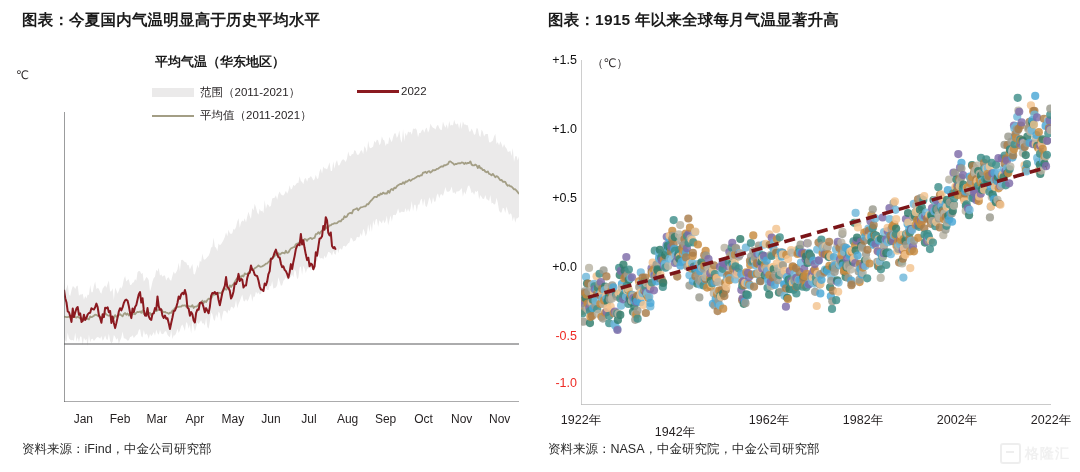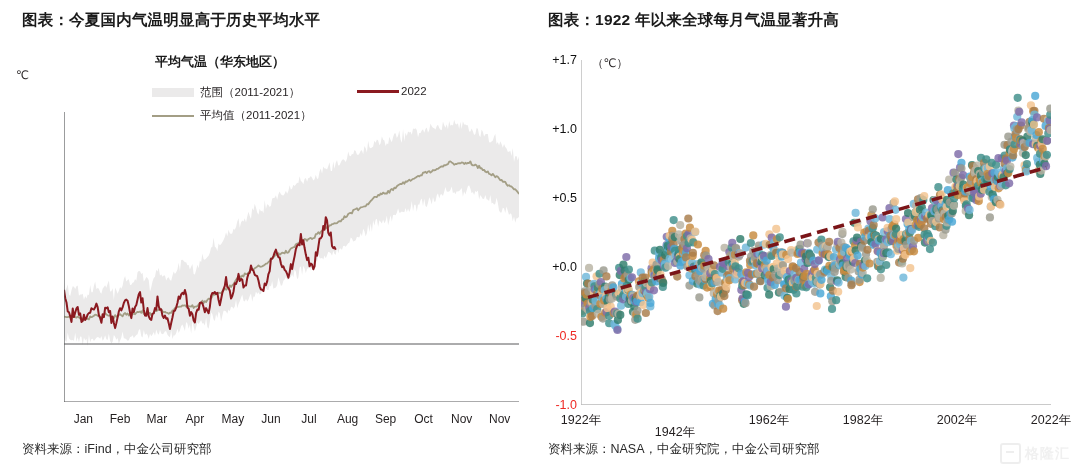--- a/index.html
+++ b/index.html
@@ -150,21 +150,21 @@
         <div class="xtick-lbl" style="left: 385.616px; top: 412px;">Sep</div>
         <div class="xtick-lbl" style="left: 423.637px; top: 412px;">Oct</div>
         <div class="xtick-lbl" style="left: 461.658px; top: 412px;">Nov</div>
         <div class="xtick-lbl" style="left: 499.678px; top: 412px;">Nov</div>
       </div>
 
     <div class="source">资料来源：iFind，中金公司研究部</div>
   </div>
 
   <div class="panel panel-right">
-    <div class="panel-title">图表：1922 年以来全球每月气温显著升高</div>
+    <div class="panel-title">图表：1915 年以来全球每月气温显著升高</div>
     <div class="source">资料来源：NASA，中金研究院，中金公司研究部</div>
   </div>
 
   <div class="yunit yunit-right">（℃）</div>
   <div class="plot-right">
     <svg id="svg-right" width="470" height="345" viewBox="0 0 470 345">
         <line x1="0" y1="0" x2="0" y2="345" stroke="#b9b9b9" stroke-width="1.4"></line>
         <line x1="0" y1="345" x2="470" y2="345" stroke="#b9b9b9" stroke-width="1.4"></line>
         <circle cx="0.44" cy="251.36" r="4.1" fill="#c78a3e" opacity="0.82"></circle>
         <circle cx="0.70" cy="243.28" r="4.1" fill="#7e6ba8" opacity="0.82"></circle>
@@ -1363,26 +1363,26 @@
         <circle cx="468.61" cy="60.67" r="4.1" fill="#7e6ba8" opacity="0.82"></circle>
         <circle cx="467.95" cy="68.18" r="4.1" fill="#a87c4a" opacity="0.82"></circle>
         <circle cx="469.24" cy="54.85" r="4.1" fill="#3f8f8a" opacity="0.82"></circle>
         <circle cx="468.70" cy="69.14" r="4.1" fill="#7e6ba8" opacity="0.82"></circle>
         <circle cx="469.28" cy="48.63" r="4.1" fill="#9a9a8e" opacity="0.82"></circle>
         <circle cx="469.59" cy="70.21" r="4.1" fill="#b8b3a4" opacity="0.82"></circle>
         <line x1="7.05" y1="237.36" x2="465.3" y2="107.64000000000001" stroke="#7a1518" stroke-width="3.6" stroke-dasharray="11 6" stroke-linecap="butt"></line>
       </svg>
   </div>
   <div id="right-ytick-holder">
-      <div class="rytick-lbl rytick-pos" style="top: 60px; left: 537px;">+1.7</div>
+      <div class="rytick-lbl rytick-pos" style="top: 60px; left: 537px;">+1.5</div>
       <div class="rytick-lbl rytick-pos" style="top: 129px; left: 537px;">+1.0</div>
       <div class="rytick-lbl rytick-pos" style="top: 198px; left: 537px;">+0.5</div>
       <div class="rytick-lbl rytick-pos" style="top: 267px; left: 537px;">+0.0</div>
       <div class="rytick-lbl rytick-neg" style="top: 336px; left: 537px;">-0.5</div>
-      <div class="rytick-lbl rytick-neg" style="top: 405px; left: 537px;">-1.0</div>
+      <div class="rytick-lbl rytick-neg" style="top: 383px; left: 537px;">-1.0</div>
     </div>
   <div id="right-xtick-holder">
       <div class="rxtick-lbl" style="left: 581px; top: 412px;">1922年</div>
       <div class="rxtick-lbl" style="left: 675px; top: 412px; margin-top: 12px;">1942年</div>
       <div class="rxtick-lbl" style="left: 769px; top: 412px;">1962年</div>
       <div class="rxtick-lbl" style="left: 863px; top: 412px;">1982年</div>
       <div class="rxtick-lbl" style="left: 957px; top: 412px;">2002年</div>
       <div class="rxtick-lbl" style="left: 1051px; top: 412px;">2022年</div>
     </div>
 

